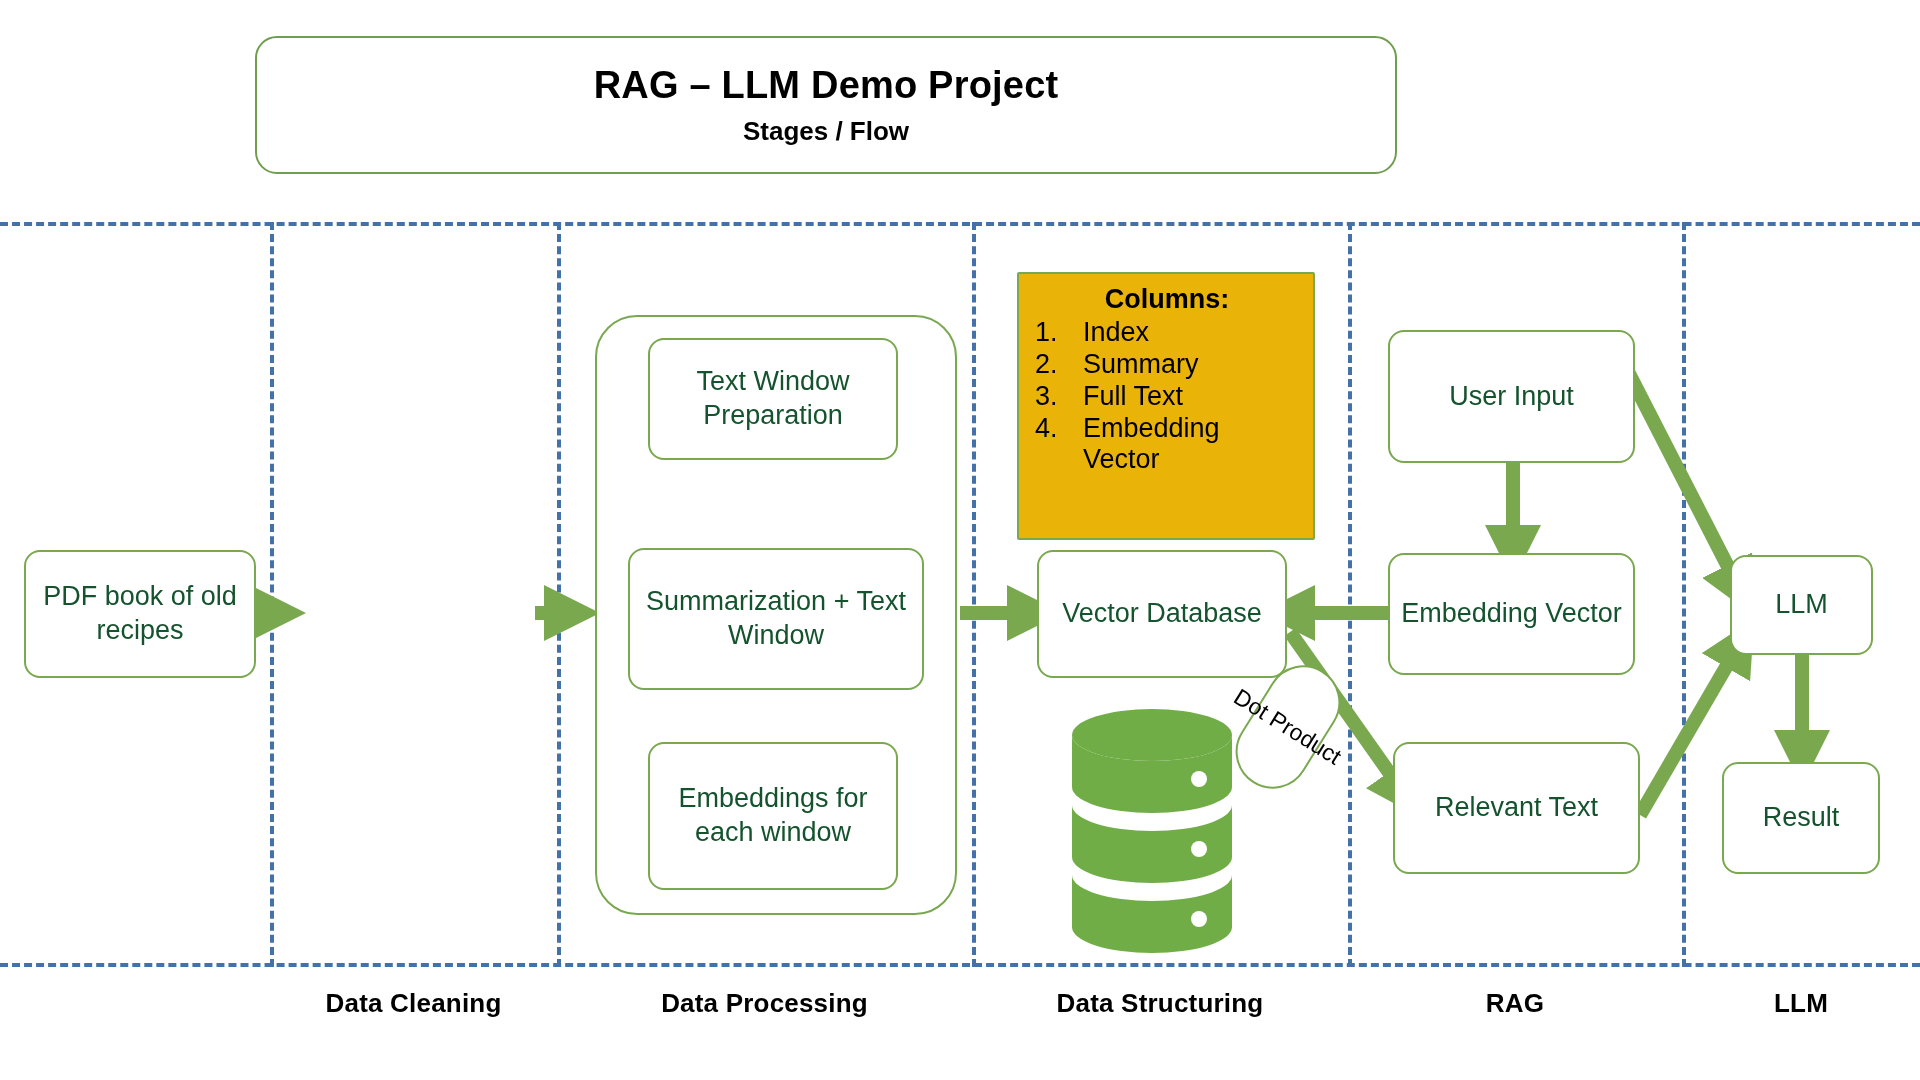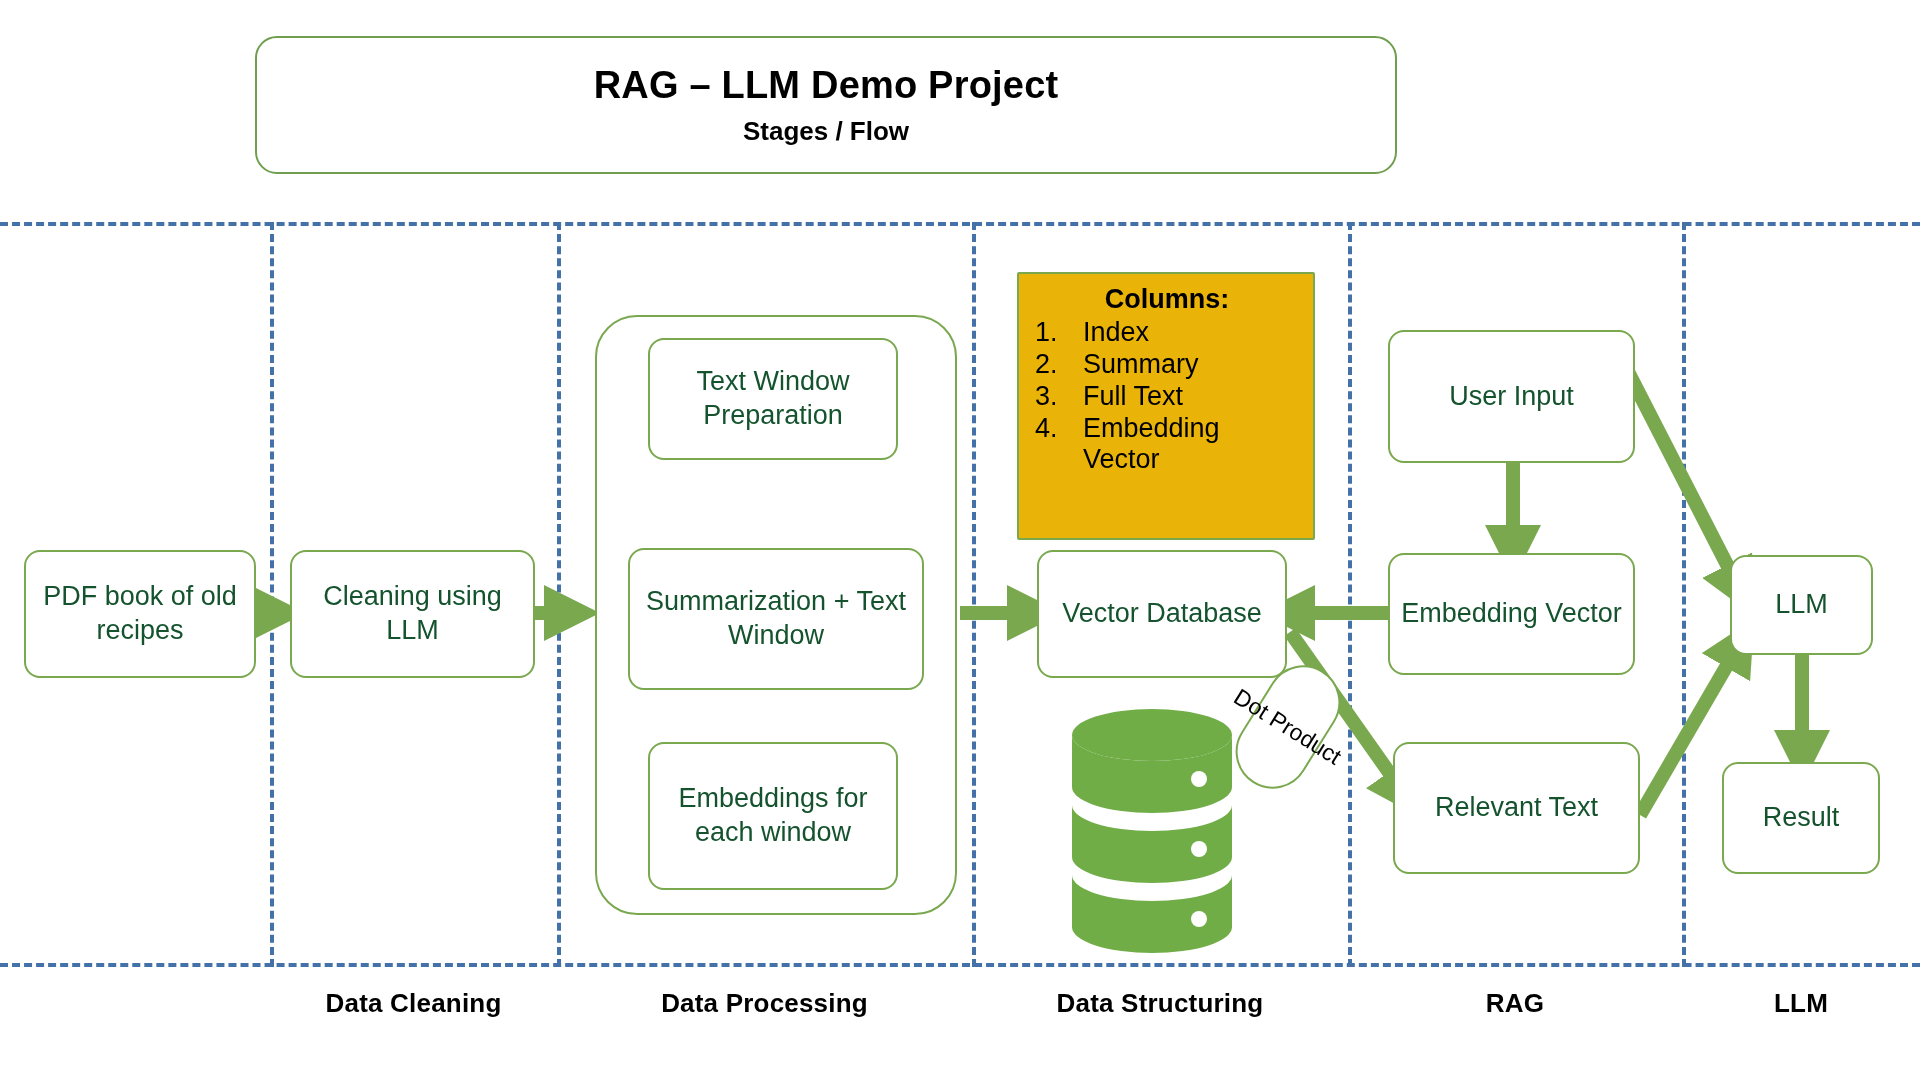--- a/index.html
+++ b/index.html
@@ -138,23 +138,20 @@
       <circle cx="1199" cy="779" r="8" fill="#ffffff"></circle>
       <circle cx="1199" cy="849" r="8" fill="#ffffff"></circle>
       <circle cx="1199" cy="919" r="8" fill="#ffffff"></circle>
     </g>
   </svg>
 
   <div class="node" style="left:16px;top:550px;width:232px;height:128px;margin-left:8px;">
     <span>PDF book of old recipes</span>
   </div>
 
-  <div class="node" style="left:290px;top:550px;width:245px;height:128px;">
-    <span>Cleaning using LLM</span>
-  </div>
 
   <div class="group-box" style="left:595px;top:315px;width:362px;height:600px;"></div>
 
   <div class="node" style="left:648px;top:338px;width:250px;height:122px;">
     <span>Text Window Preparation</span>
   </div>
 
   <div class="node" style="left:628px;top:548px;width:296px;height:142px;">
     <span>Summarization + Text Window</span>
   </div>

